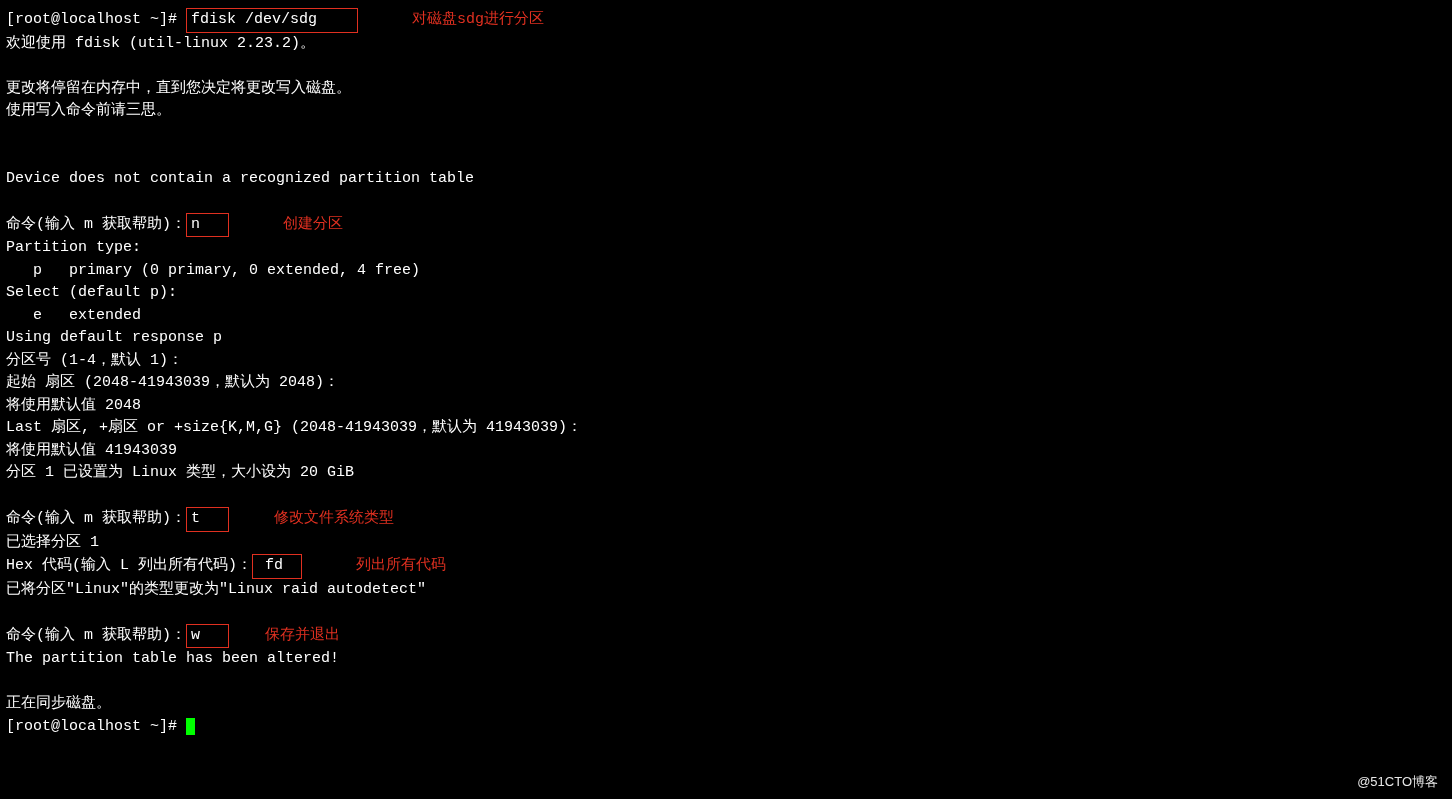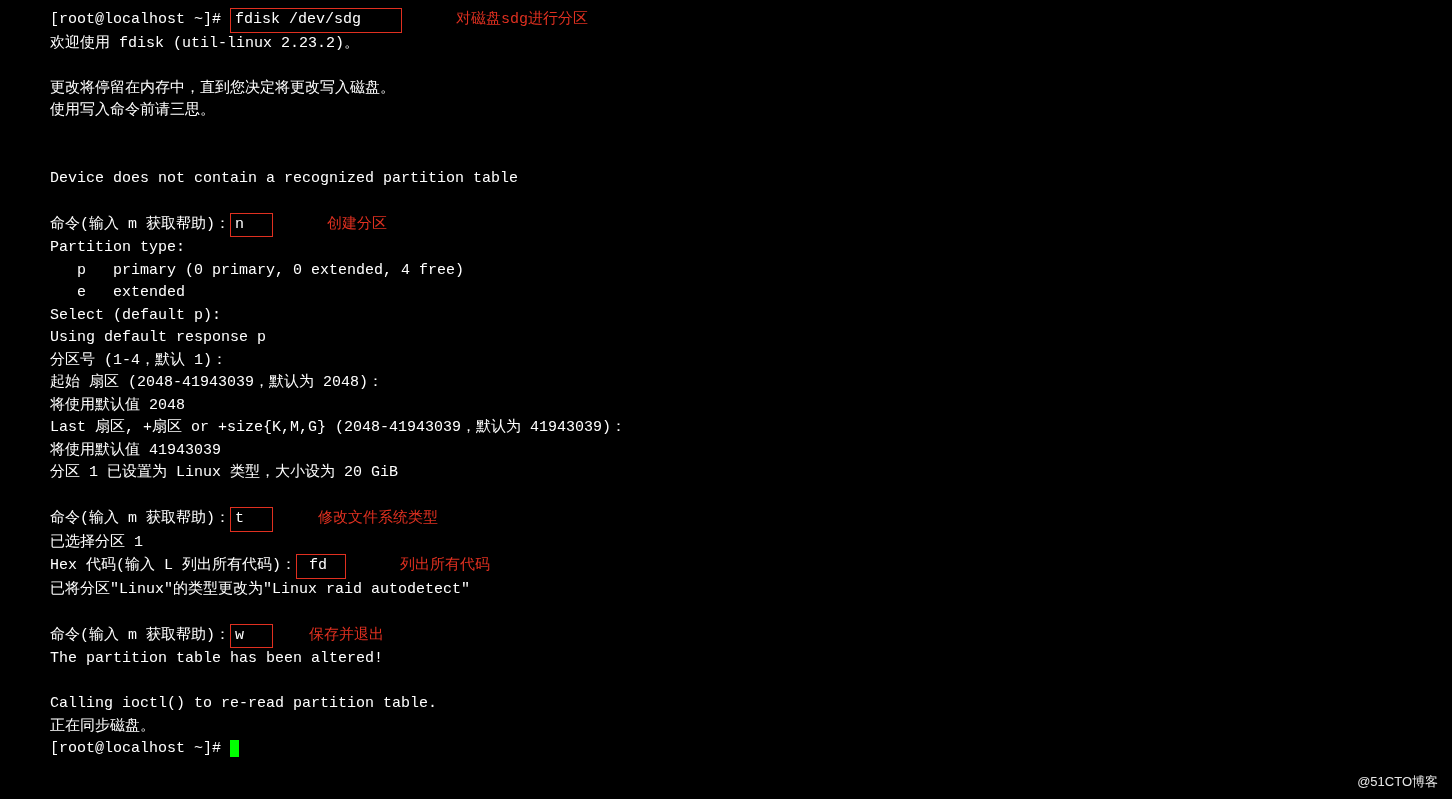--- a/index.html
+++ b/index.html
@@ -41,55 +41,53 @@
     .watermark {
       position: absolute;
       right: 14px;
       bottom: 8px;
       color: #e8e8e8;
       font-family: sans-serif;
       font-size: 13px;
     }
     .terminal-content {
       white-space: normal;
-      margin-left: 44px;
     }
   </style>
 </head>
 <body>
 
 <div class="terminal-content">
   <div class="term-line"><span>[root@localhost ~]# </span><span class="red-box" style="padding-right:40px;">fdisk /dev/sdg</span>      <span class="red-annotation">对磁盘sdg进行分区</span></div>
   <div class="term-line">欢迎使用 fdisk (util-linux 2.23.2)。</div>
   <div class="term-line">&nbsp;</div>
   <div class="term-line">更改将停留在内存中，直到您决定将更改写入磁盘。</div>
   <div class="term-line">使用写入命令前请三思。</div>
   <div class="term-line">&nbsp;</div>
   <div class="term-line">&nbsp;</div>
   <div class="term-line">Device does not contain a recognized partition table</div>
   <div class="term-line">&nbsp;</div>
   <div class="term-line"><span>命令(输入 m 获取帮助)：</span><span class="red-box" style="padding-right:28px;">n</span>      <span class="red-annotation">创建分区</span></div>
   <div class="term-line">Partition type:</div>
   <div class="term-line">   p   primary (0 primary, 0 extended, 4 free)</div>
+  <div class="term-line">Select (default p):</div>
   <div class="term-line">   e   extended</div>
-  <div class="term-line">Select (default p):</div>
   <div class="term-line">Using default response p</div>
   <div class="term-line">分区号 (1-4，默认 1)：</div>
   <div class="term-line">起始 扇区 (2048-41943039，默认为 2048)：</div>
   <div class="term-line">将使用默认值 2048</div>
   <div class="term-line">Last 扇区, +扇区 or +size{K,M,G} (2048-41943039，默认为 41943039)：</div>
   <div class="term-line">将使用默认值 41943039</div>
   <div class="term-line">分区 1 已设置为 Linux 类型，大小设为 20 GiB</div>
   <div class="term-line">&nbsp;</div>
   <div class="term-line"><span>命令(输入 m 获取帮助)：</span><span class="red-box" style="padding-right:28px;">t</span>     <span class="red-annotation">修改文件系统类型</span></div>
   <div class="term-line">已选择分区 1</div>
   <div class="term-line"><span>Hex 代码(输入 L 列出所有代码)：</span><span class="red-box" style="padding-right:18px;padding-left:12px;">fd</span>      <span class="red-annotation">列出所有代码</span></div>
   <div class="term-line">已将分区"Linux"的类型更改为"Linux raid autodetect"</div>
   <div class="term-line">&nbsp;</div>
   <div class="term-line"><span>命令(输入 m 获取帮助)：</span><span class="red-box" style="padding-right:28px;">w</span>    <span class="red-annotation">保存并退出</span></div>
   <div class="term-line">The partition table has been altered!</div>
   <div class="term-line">&nbsp;</div>
-  <div class="term-line">Calling ioctl() to re-read partition table.</div>
   <div class="term-line">正在同步磁盘。</div>
   <div class="term-line"><span>[root@localhost ~]# </span><span class="cursor"></span></div>
 </div>
 
 <div class="watermark">@51CTO博客</div>
 
 </body></html>

